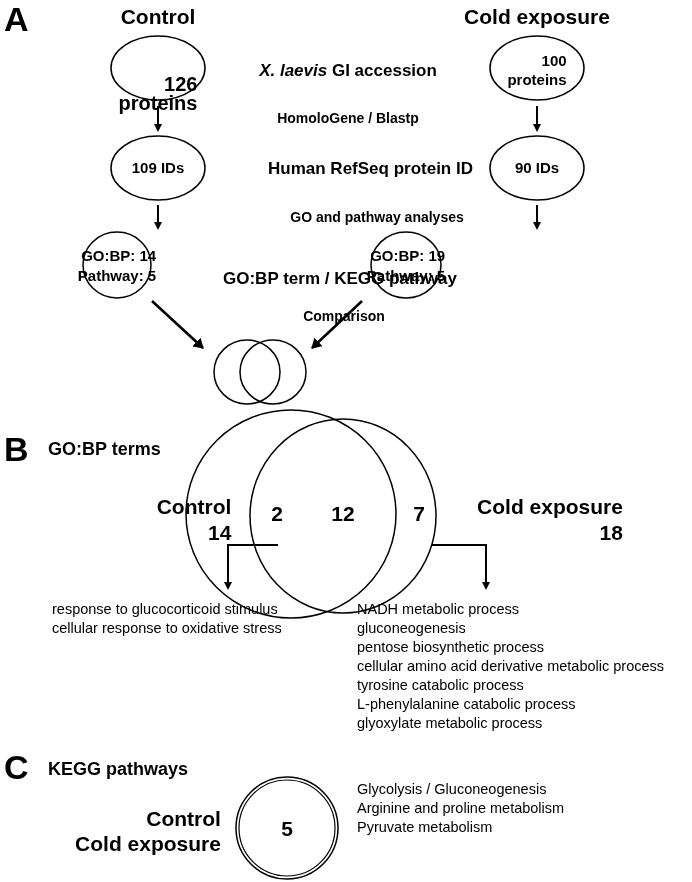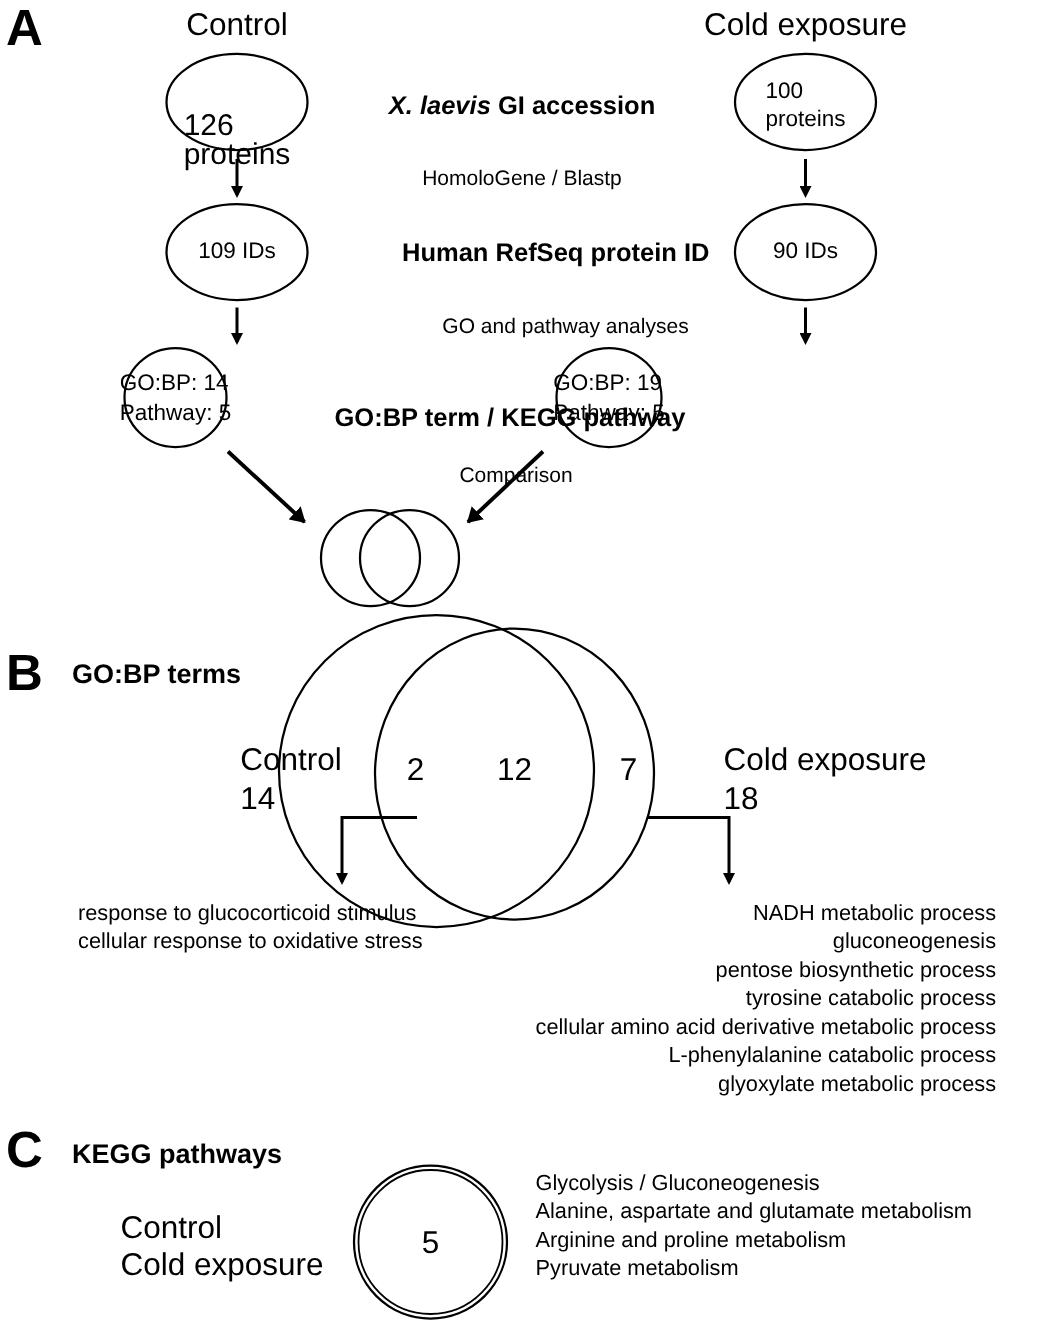--- a/index.html
+++ b/index.html
@@ -3,21 +3,21 @@
   <meta charset="utf-8">
   <style>
     html, body { margin: 0; padding: 0; background: #ffffff; }
     body { width: 692px; height: 882px; position: relative; overflow: hidden;
            font-family: "Liberation Sans", sans-serif; color: #000; }
     svg { position: absolute; left: 0; top: 0; }
     .t { position: absolute; white-space: nowrap; line-height: 1; }
     .panel { font-family: "Liberation Sans", sans-serif; font-weight: bold; font-size: 34px; }
     .hdr { font-size: 21px; }
     .bold { font-weight: bold; }
-    .c { transform: translateX(-50%); text-align: left; }
+    .c { transform: translateX(-50%); text-align: right; font-weight: bold; }
     .list div { font-size: 14.5px; line-height: 19px; white-space: nowrap; }
   </style>
 </head>
 <body>
 
 <svg width="692" height="882" viewBox="0 0 692 882">
   <defs>
     <marker id="ah" markerWidth="8" markerHeight="8" refX="6" refY="4" orient="auto" markerUnits="userSpaceOnUse">
       <path d="M0,0 L8,4 L0,8 Z" fill="#000"></path>
     </marker>
@@ -101,35 +101,34 @@
   <div>18</div>
 </div>
 <div class="t c" style="left:277px;top:503px;font-size:21px;">2</div>
 <div class="t c" style="left:343px;top:503px;font-size:21px;">12</div>
 <div class="t c" style="left:419px;top:503px;font-size:21px;">7</div>
 
 <div class="t list" style="left:52px;top:600px;">
   <div>response to glucocorticoid stimulus</div>
   <div>cellular response to oxidative stress</div>
 </div>
-<div class="t list" style="left:357px;top:600px;text-align:right;">
+<div class="t list" style="left:357px;top:600px;">
   <div>NADH metabolic process</div>
   <div>gluconeogenesis</div>
   <div>pentose biosynthetic process</div>
+  <div>cellular amino acid derivative metabolic process</div>
   <div>tyrosine catabolic process</div>
-  <div>cellular amino acid derivative metabolic process</div>
   <div>L-phenylalanine catabolic process</div>
   <div>glyoxylate metabolic process</div>
 </div>
 
 <div class="t panel" style="left:4px;top:750px;">C</div>
 <div class="t bold" style="left:48px;top:760px;font-size:18px;">KEGG pathways</div>
 <div class="t hdr c" style="left:148px;top:806px;line-height:25px;">
   <div>Control</div>
   <div>Cold exposure</div>
 </div>
 <div class="t c" style="left:287px;top:818px;font-size:21px;">5</div>
 <div class="t list" style="left:357px;top:780px;">
   <div>Glycolysis / Gluconeogenesis</div>
-  <div>Alanine, aspartate and glutamate metabolism</div>
   <div>Arginine and proline metabolism</div>
   <div>Pyruvate metabolism</div>
 </div>
 
 </body></html>

